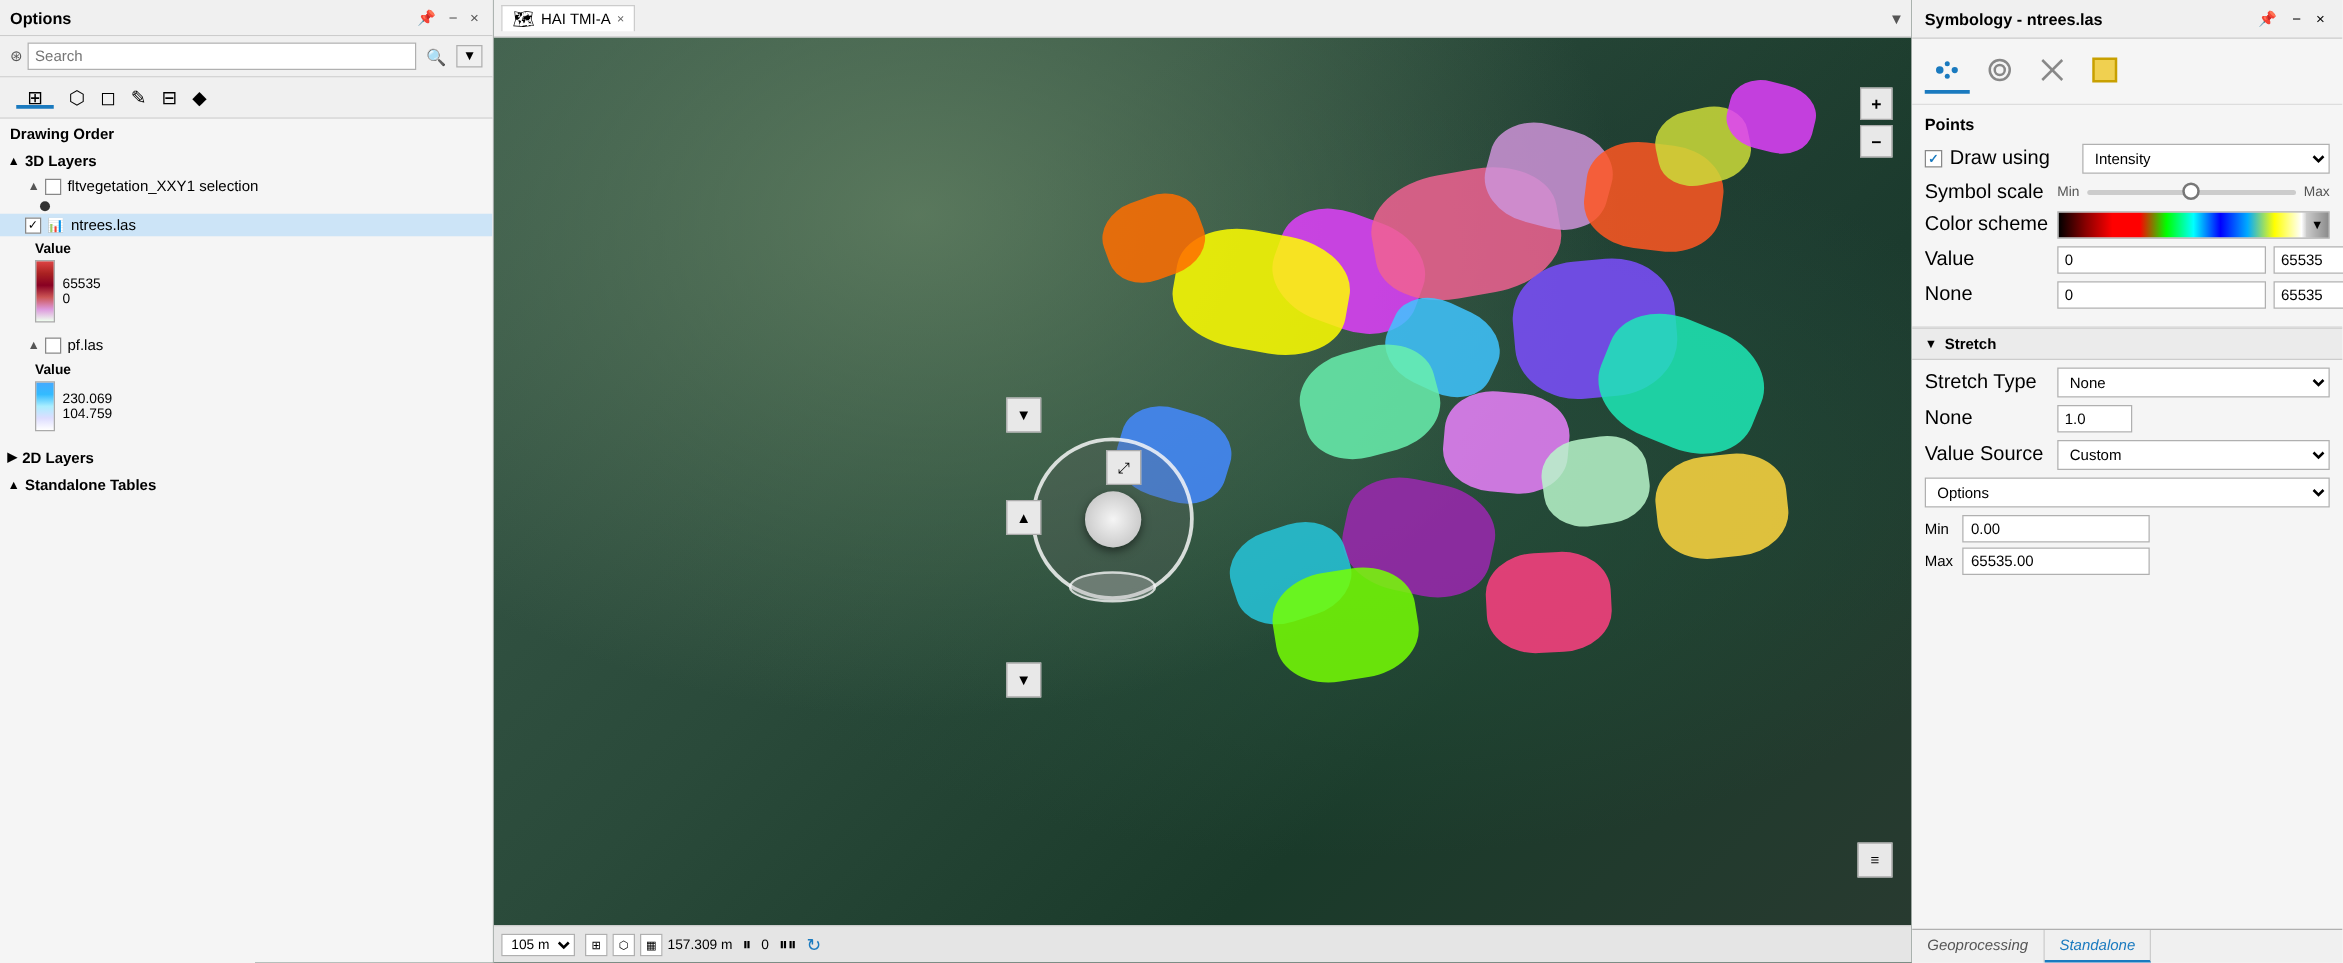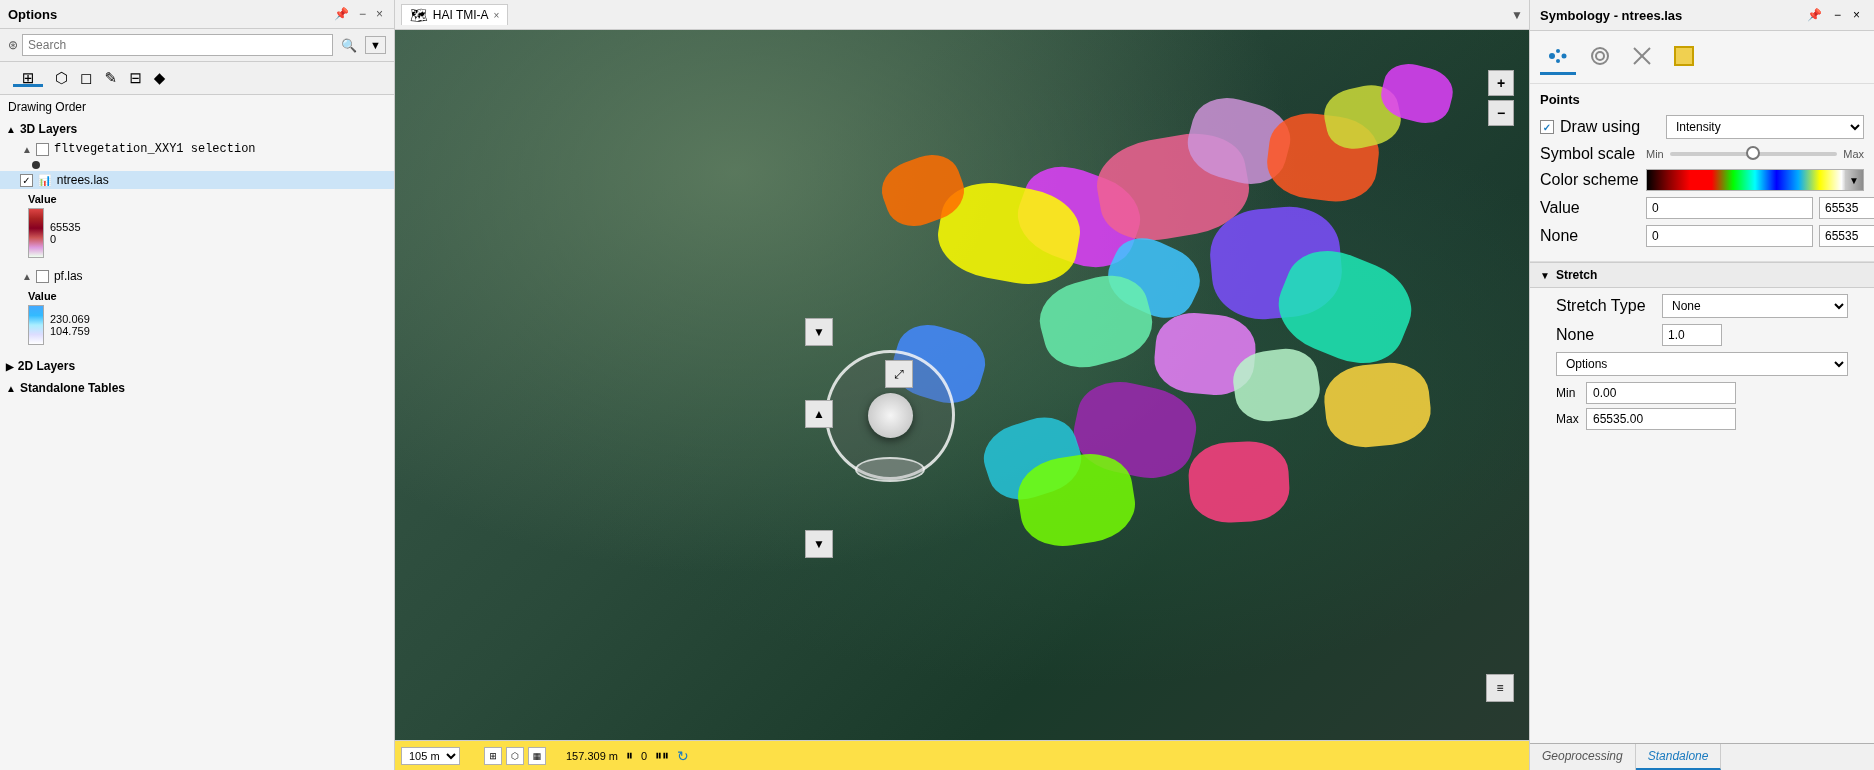--- a/index.html
+++ b/index.html
@@ -93,21 +93,21 @@
     .tb-underline {
       width: 30px;
       height: 3px;
       background: #1a7abf;
       margin: 0 auto;
       margin-top: -3px;
     }
 
     .drawing-order-label {
       padding: 5px 8px;
-      font-weight: 400;
+      font-weight: 700;
       font-size: 12px;
       background: #f5f5f5;
     }
 
     .layers-container {
       flex: 1;
       overflow-y: auto;
       background: #f5f5f5;
     }
 
@@ -278,26 +278,26 @@
       font-weight: bold;
     }
 
     
     .map-status-bar {
       position: absolute;
       bottom: 0;
       left: 0;
       right: 0;
       height: 30px;
-      background: #fde047;
+      background: #e5e5e5;
       border-top: 1px solid #ccc;
       display: flex;
       align-items: center;
       padding: 0 6px;
-      gap: 20px;
+      gap: 4px;
       font-size: 11px;
       z-index: 10;
     }
     .scale-select {
       border: 1px solid #b0b0b0;
       background: white;
       padding: 1px 3px;
       font-size: 11px;
     }
     .status-icons {
@@ -488,21 +488,21 @@
       cursor: pointer;
       font-size: 12px;
       font-weight: 600;
     }
     .stretch-header .triangle {
       margin-right: 6px;
       font-size: 10px;
     }
 
     .sym-content {
-      padding: 6px 26px;
+      padding: 6px 10px;
     }
 
     .gamma-input {
       width: 60px;
       border: 1px solid #b0b0b0;
       padding: 3px 5px;
       font-size: 12px;
       background: white;
     }
 
@@ -606,21 +606,21 @@
   <div class="layers-container">
 
     <div class="layer-group-header">
       <span class="triangle">▲</span>
       <span>3D Layers</span>
     </div>
 
     <div style="display:flex;align-items:center;padding:3px 6px 3px 22px;">
       <span style="margin-right:4px;font-size:10px;color:#555;">▲</span>
       <div class="checkbox" style="width:13px;height:13px;border:1px solid #888;background:white;margin-right:5px;flex-shrink:0;"></div>
-      <span style="font-size:12px;font-family:Liberation Mono, monospace;">fltvegetation_XXY1 selection</span>
+      <span style="font-size:12px;">fltvegetation_XXY1 selection</span>
     </div>
 
     <div class="sublayer-item">
       <div class="dot"></div>
     </div>
 
     <div class="layer-item selected">
       <div class="checkbox checked">✓</div>
       <span class="layer-icon">📊</span>
       <span>ntrees.las</span>
@@ -841,20 +841,29 @@
           <option>Percent Clip</option>
         </select>
       </div>
     </div>
 
     <div class="sym-row">
       <span class="sym-label">None</span>
       <input class="gamma-input" type="text" value="1.0" style="">
     </div>
 
+    <div class="sym-row">
+      <span class="sym-label">Value Source</span>
+      <div class="sym-control">
+        <select class="sym-select">
+          <option>Custom</option>
+          <option>Dataset</option>
+        </select>
+      </div>
+    </div>
 
     <div class="sym-row">
       <div class="sym-control">
         <select class="sym-select">
           <option>Options</option>
           <option>Statistics</option>
           <option>Reset</option>
         </select>
       </div>
     </div>

